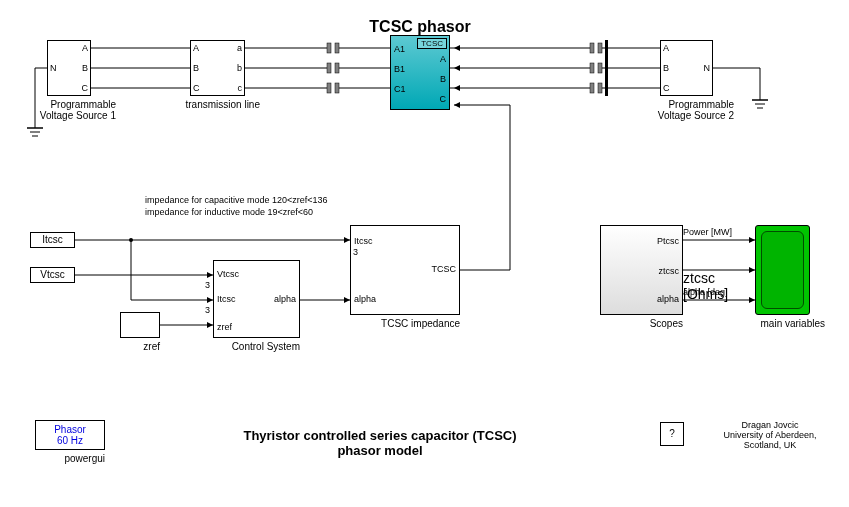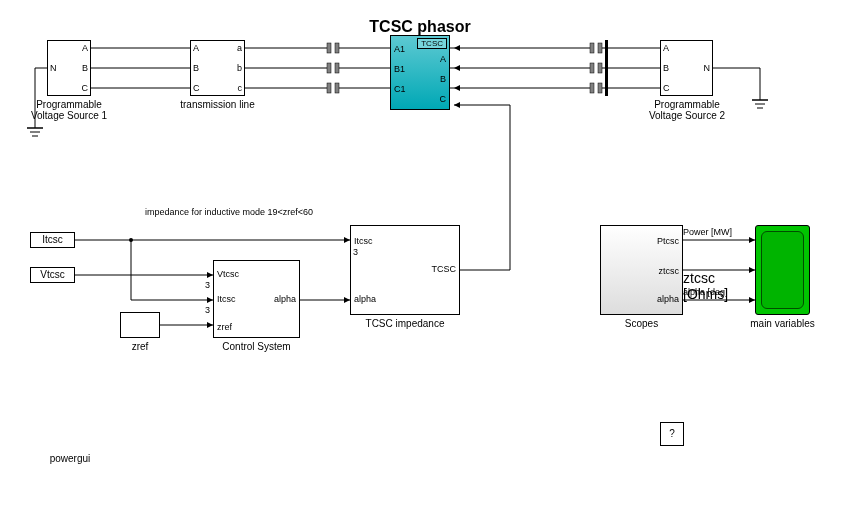--- a/index.html
+++ b/index.html
@@ -18,21 +18,21 @@
     height: 507px;
   }
   .block {
     position: absolute;
     border: 1px solid #000;
     background: #fff;
     box-sizing: border-box;
   }
   .label {
     position: absolute;
-    text-align: center;
+    text-align: right;
     font-size: 10px;
   }
   .label.right { text-align: left; }
   .port-label {
     position: absolute;
     font-size: 9px;
   }
   .scope-block {
     background: linear-gradient(#fff, #ddd);
     padding-left: 24px;
@@ -226,20 +226,21 @@
 
 <div class="block" style="left:660px; top:40px; width:53px; height:56px">
   <div class="port-label" style="left:2px; top:2px">A</div>
   <div class="port-label" style="left:2px; top:22px">B</div>
   <div class="port-label" style="left:2px; bottom:2px">C</div>
   <div class="port-label" style="right:2px; top:22px">N</div>
 </div>
 <div class="label" style="left:640px; top:99px; width:94px; white-space:pre-line">Programmable
 Voltage Source 2</div>
 
+<div class="info-text" style="left:145px; top:195px">impedance for capacitive mode 120&lt;zref&lt;136</div>
 <div class="info-text" style="left:145px; top:207px">impedance for inductive mode 19&lt;zref&lt;60</div>
 
 <div class="block" style="left:30px; top:232px; width:45px; height:16px; text-align:center; line-height:14px">Itcsc</div>
 
 <div class="block" style="left:30px; top:267px; width:45px; height:16px; text-align:center; line-height:14px">Vtcsc</div>
 
 <div class="block" style="left:120px; top:312px; width:40px; height:26px"></div>
 <div class="label" style="left:120px; top:341px; width:40px">zref</div>
 
 <div class="block" style="left:213px; top:260px; width:87px; height:78px">
@@ -268,19 +269,29 @@
 <div class="label" style="left:600px; top:318px; width:83px">Scopes</div>
 <div class="label right" style="left:683px; top:227px; width:68px; font-size:9px">Power [MW]</div>
 <div class="label right" style="left:683px; top:270px; width:68px; font-size:14px">ztcsc [Ohms]</div>
 <div class="label right" style="left:683px; top:287px; width:80px; font-size:9px">alpha [deg]</div>
 
 <div class="block scope-green" style="left:755px; top:225px; width:55px; height:90px; border-radius:3px">
   <div style="position:absolute; inset:5px; border:1px solid #004d00; border-radius:6px; background:#00b400"></div>
 </div>
 <div class="label" style="left:740px; top:318px; width:85px">main variables</div>
 
+<div class="block phasor-block" style="left:35px; top:420px; width:70px; height:30px; display:flex; flex-direction:column; justify-content:center">
+  <div style="font-size:10px">Phasor</div>
+  <div style="font-size:10px">60 Hz</div>
+</div>
 <div class="label" style="left:35px; top:453px; width:70px">powergui</div>
 
+<div class="title-main" style="left:220px; top:428px; width:320px">Thyristor controlled series capacitor (TCSC) phasor model</div>
 
 <div class="block" style="left:660px; top:422px; width:24px; height:24px; text-align:center; line-height:22px">?</div>
 
+<div class="label" style="left:710px; top:420px; width:120px; text-align:center; font-size:9px">
+  <div>Dragan Jovcic</div>
+  <div>University of Aberdeen,</div>
+  <div>Scotland, UK</div>
+</div>
 
 </div>
 
 </body></html>

